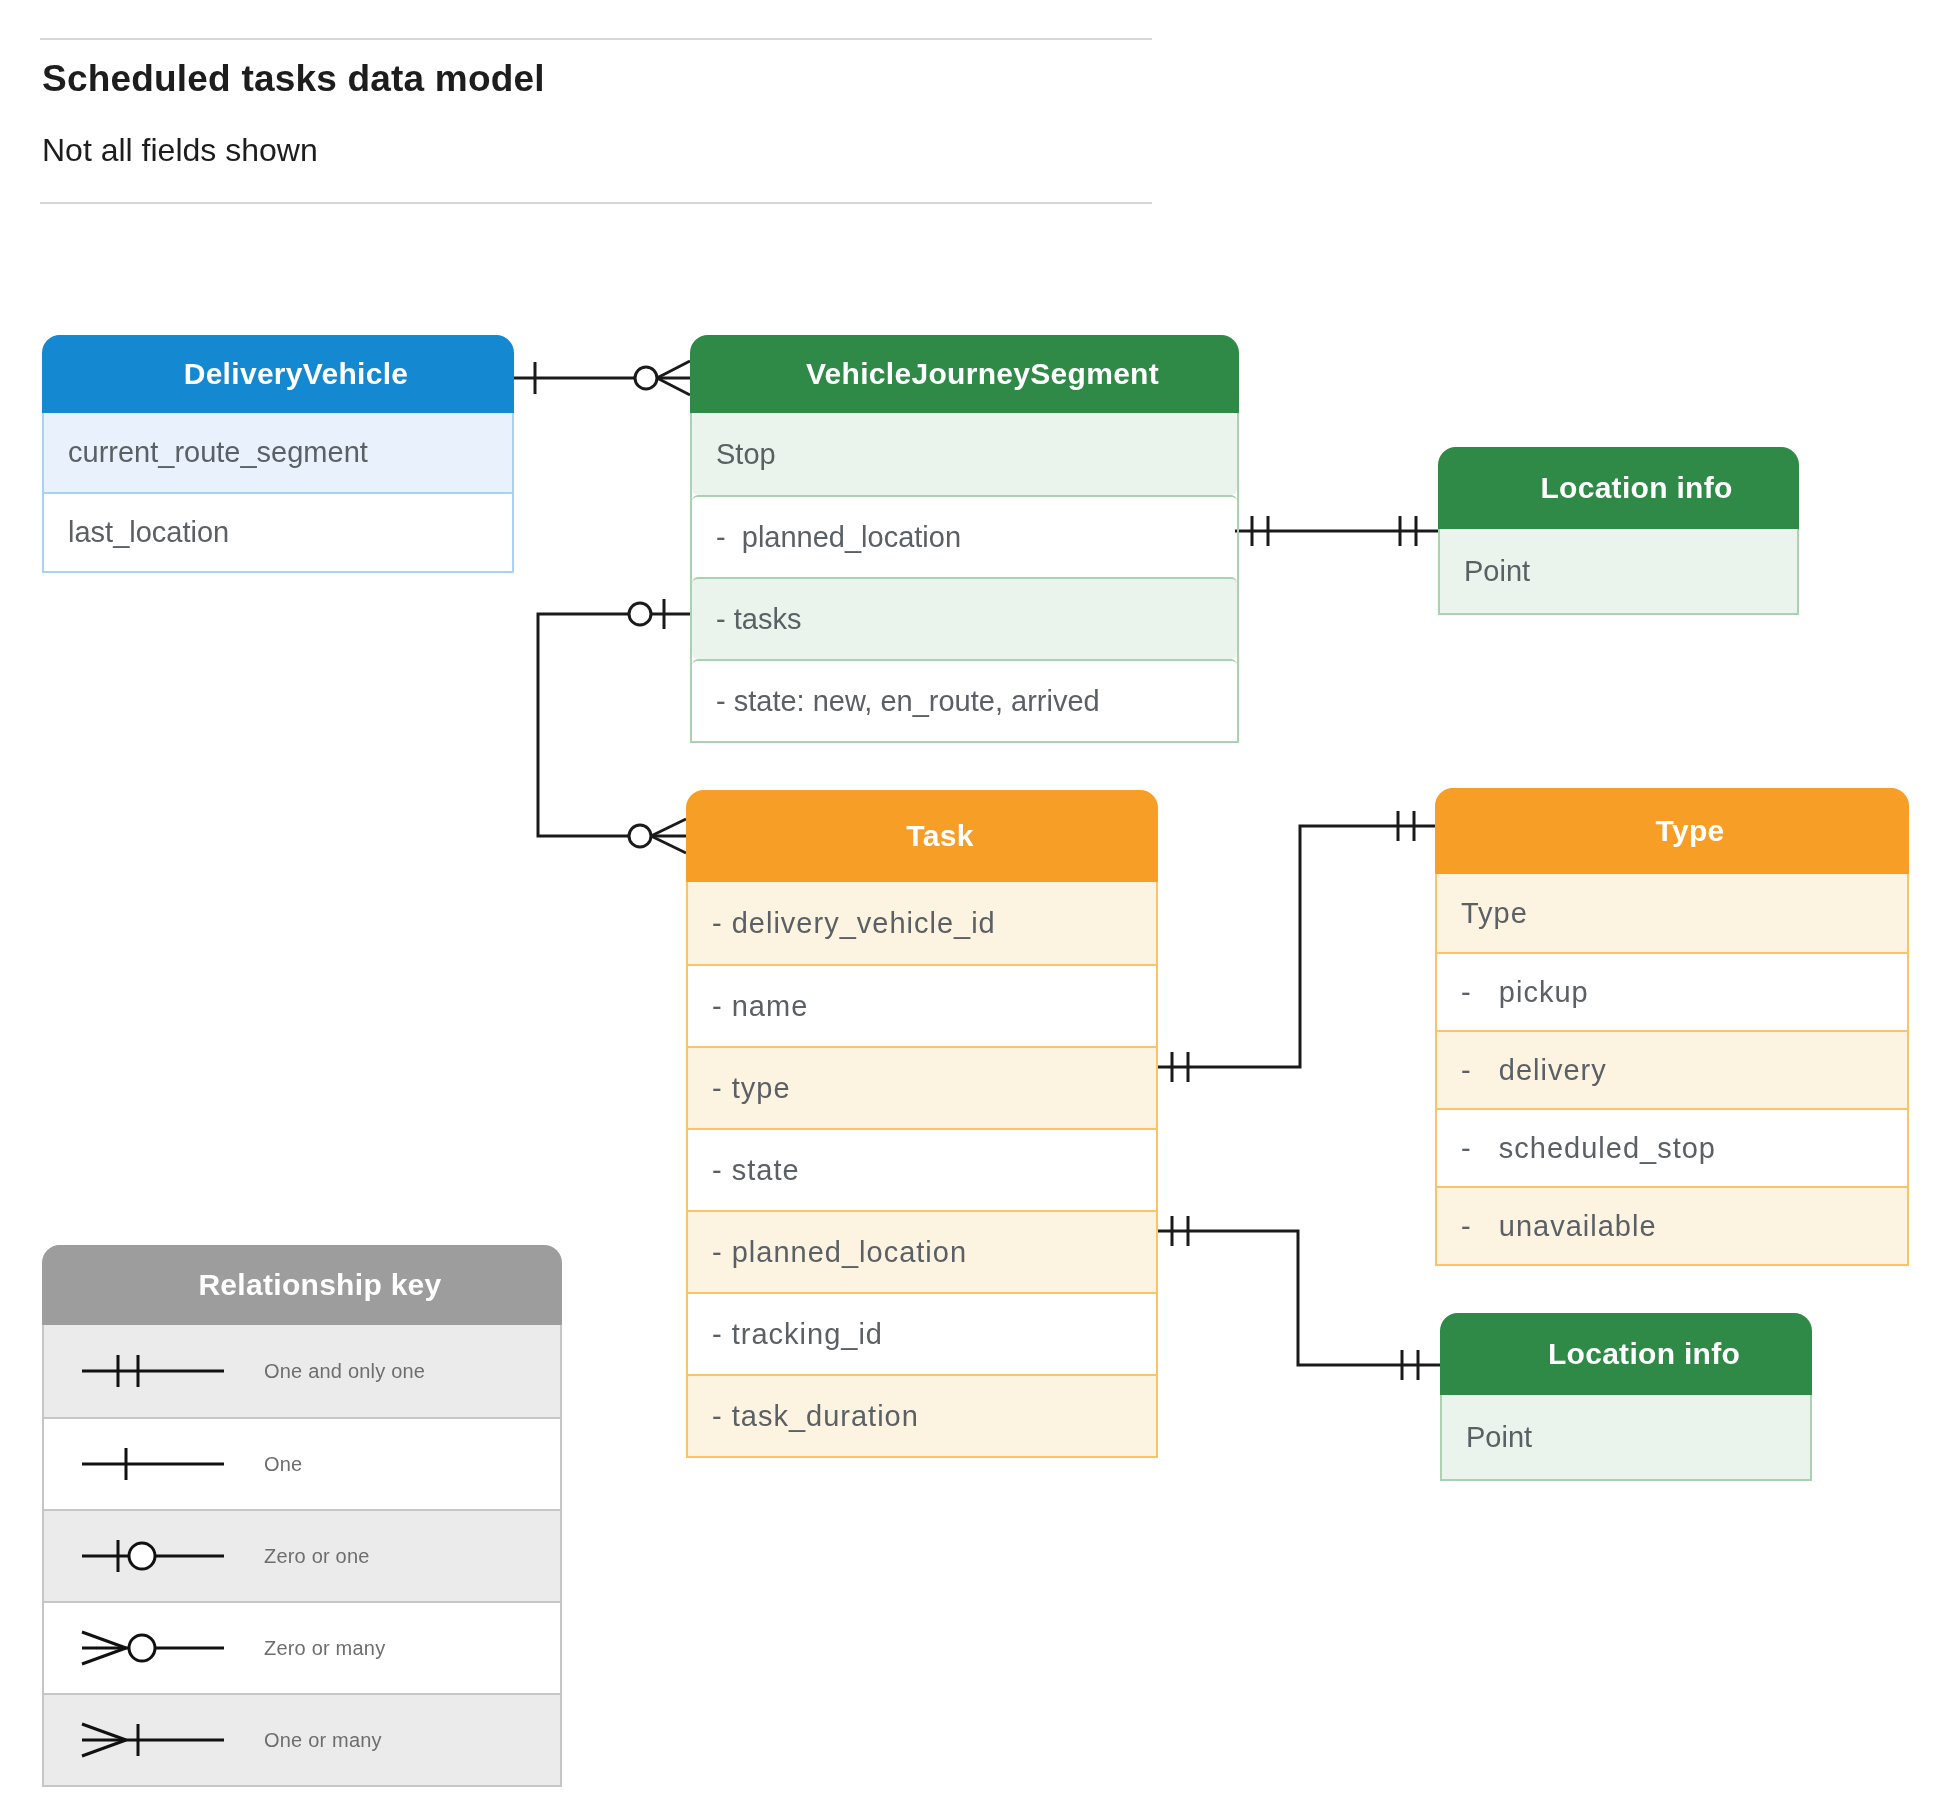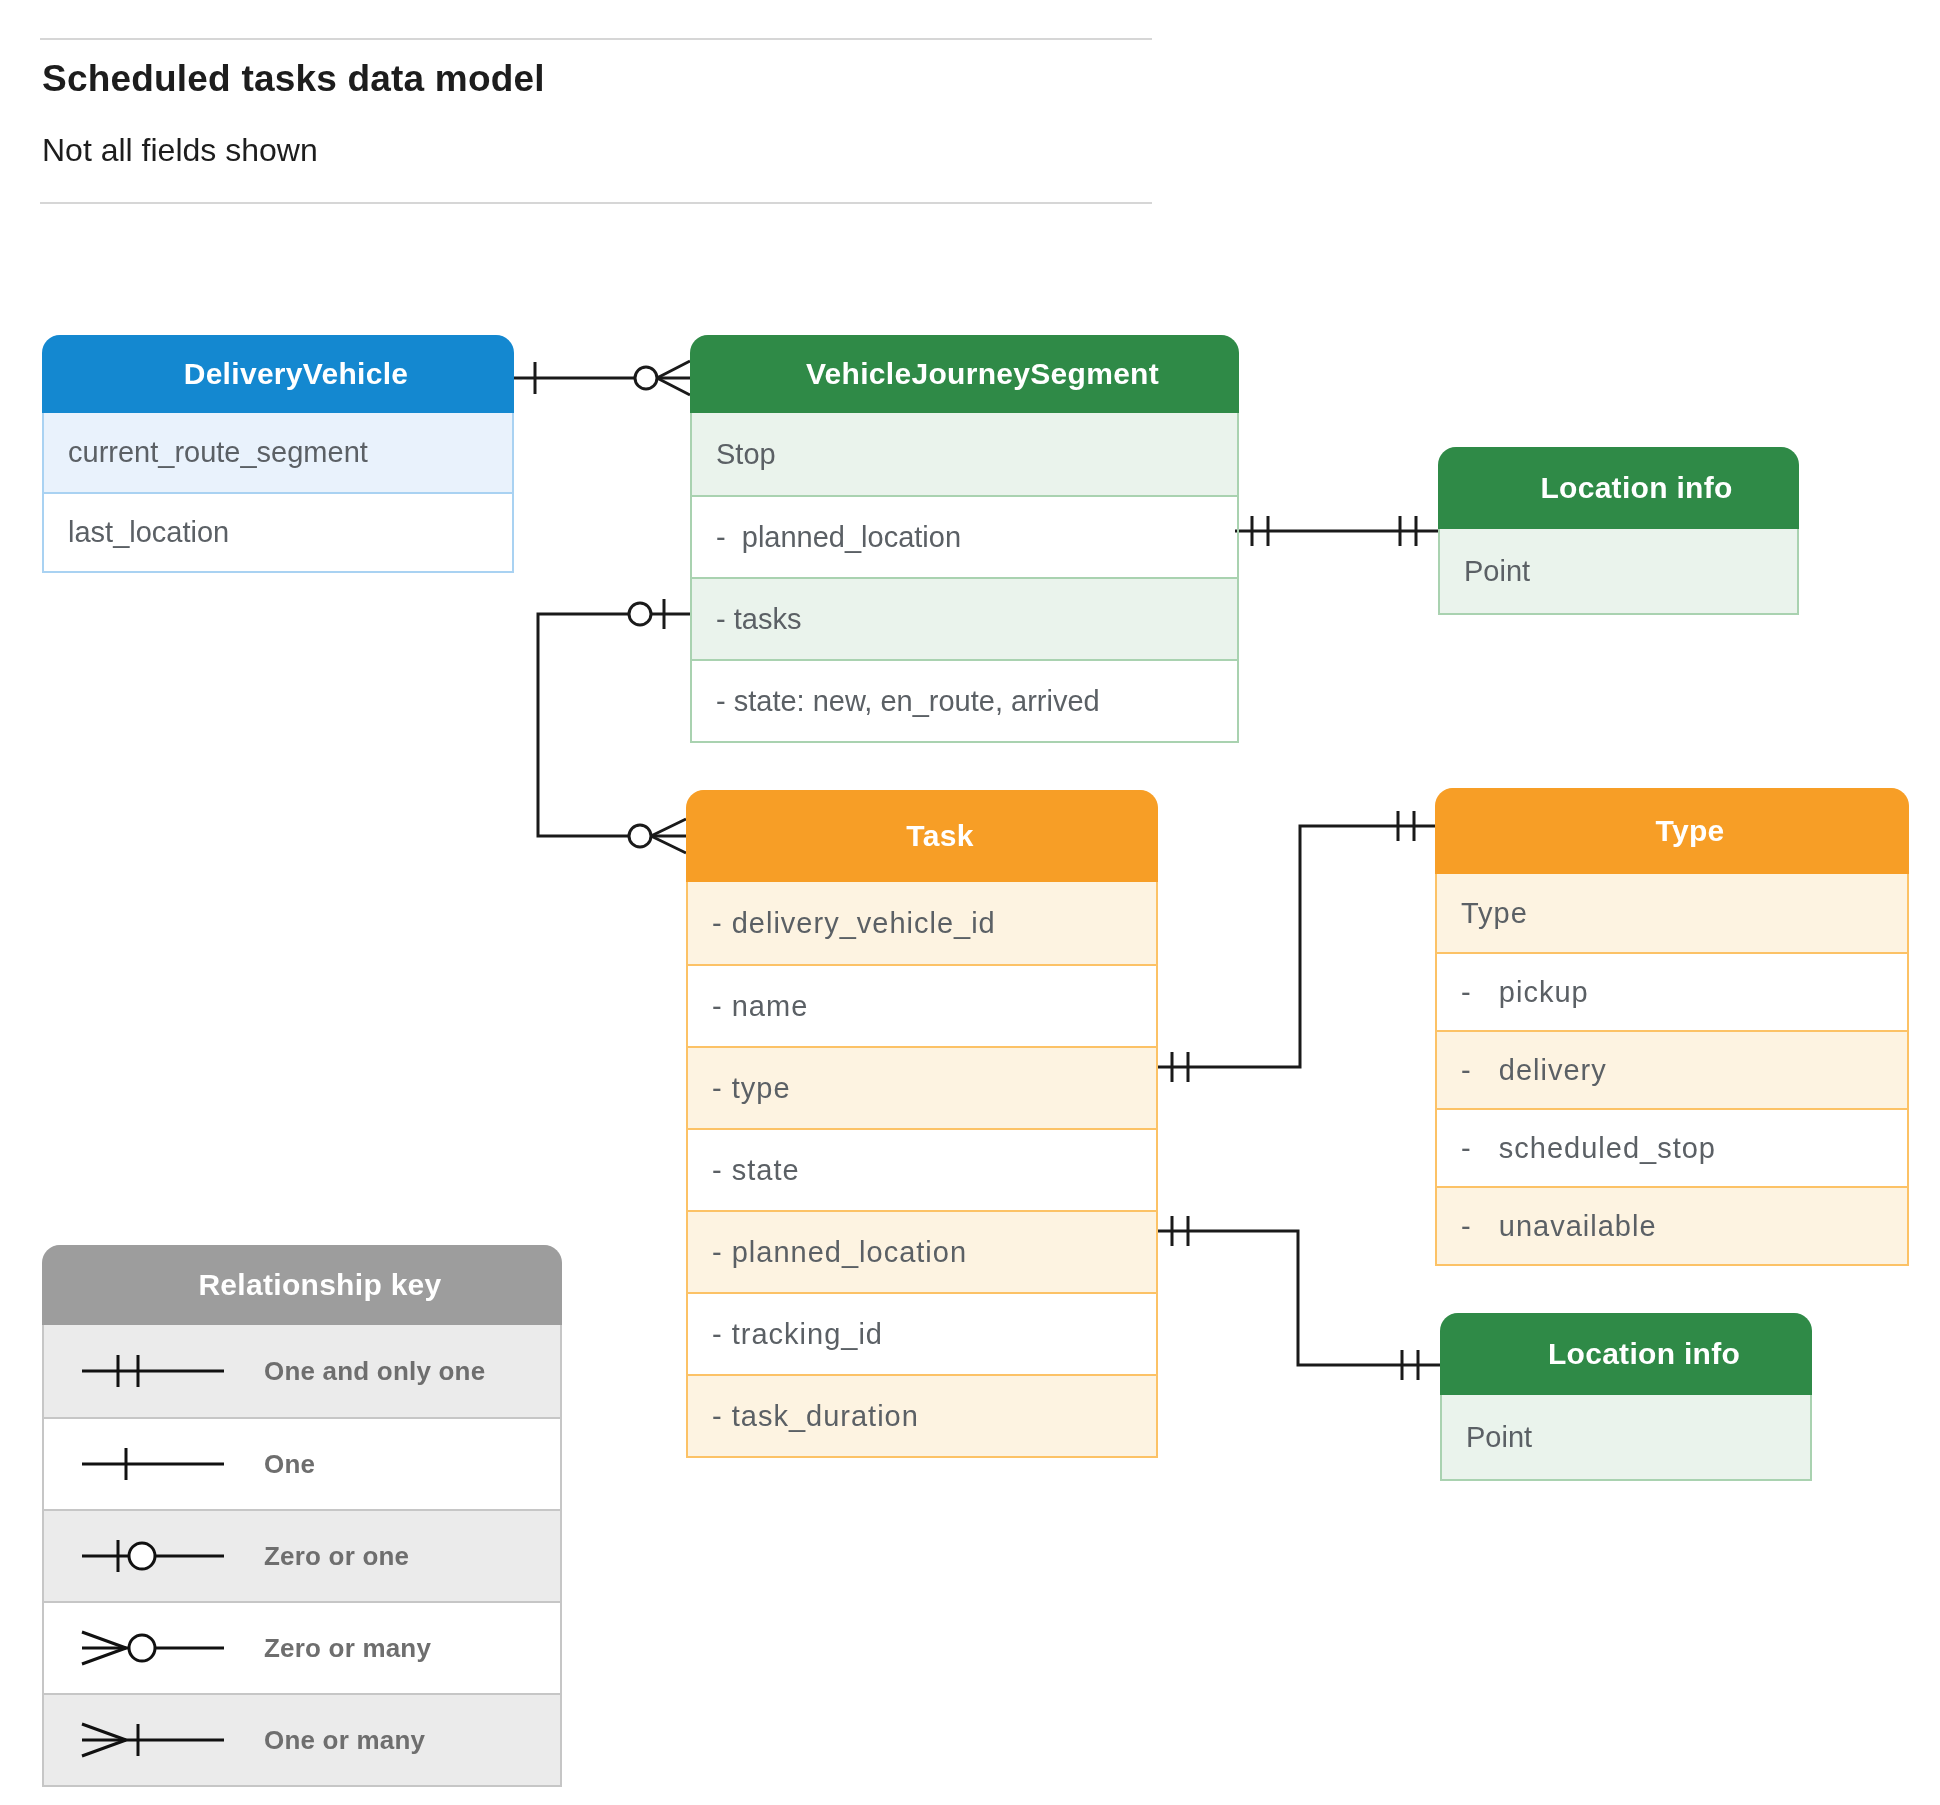--- a/index.html
+++ b/index.html
@@ -28,21 +28,21 @@
   
   #e-delivery-vehicle{left:42px;top:335px;width:468px;border:2px solid var(--c-blue-border,#a9d2f2);}
   #e-delivery-vehicle .hdr{height:78px;background:var(--c-blue,#1488d0);margin:-2px -2px 0 -2px;}
   #e-delivery-vehicle .row{height:79px;}
   #e-delivery-vehicle .row + .row{border-top:2px solid var(--c-blue-border,#a9d2f2);}
   .blue-tint{background:var(--c-blue-light,#e9f2fc);}
 
   
   #e-vjs{left:690px;top:335px;width:545px;border:2px solid var(--c-green-border,#a9d2b0);}
   #e-vjs .hdr{height:78px;background:var(--c-green,#2f8a47);margin:-2px -2px 0 -2px;}
-  #e-vjs .row{height:82px;}
+  #e-vjs .row{height:82px;border-radius:6px;}
   #e-vjs .row + .row{border-top:2px solid var(--c-green-border,#a9d2b0);}
   .green-tint{background:var(--c-green-light,#eaf3ec);}
 
   
   .loc-info{border:2px solid var(--c-green-border,#a9d2b0);}
   .loc-info .hdr{height:82px;background:var(--c-green,#2f8a47);margin:-2px -2px 0 -2px;}
   .loc-info .row{height:84px;}
   #e-location-top{left:1438px;top:447px;width:357px;}
   #e-location-bottom{left:1440px;top:1313px;width:368px;}
 
@@ -59,21 +59,21 @@
   #e-type .row{height:78px;}
   #e-type .row + .row{border-top:2px solid var(--c-orange-border,#fcc266);}
 
   
   #legend{left:42px;top:1245px;width:516px;border:2px solid var(--c-gray-border,#c6c6c6);}
   #legend .hdr{height:80px;background:var(--c-gray,#9d9d9d);margin:-2px -2px 0 -2px;}
   #legend .row{height:92px;padding-left:30px;}
   #legend .row + .row{border-top:2px solid var(--c-gray-border,#c6c6c6);text-align:center;}
   .gray-tint{background:var(--c-gray-light,#ebebeb);}
   .sym{width:158px;height:44px;flex:0 0 158px;margin-right:32px;}
-  .legend-label{font-size:26px;color:var(--c-legend-text,#6e6e6e);letter-spacing:.2px;font-weight:bold;}
+  .legend-label{font-size:20px;color:var(--c-legend-text,#6e6e6e);letter-spacing:.2px;}
 
   #connectors{position:absolute;left:0;top:0;width:1940px;height:1805px;pointer-events:none;}
   #connectors path, #connectors line{stroke:var(--c-line,#1a1a1a);stroke-width:3;fill:none;}
   #connectors circle{stroke:var(--c-line,#1a1a1a);stroke-width:3;fill:#fff;}
   .sym path, .sym line{stroke:#111;stroke-width:3;fill:none;}
   .sym circle{stroke:#111;stroke-width:3;fill:#fff;}
 </style>
 </head>
 <body>
 

